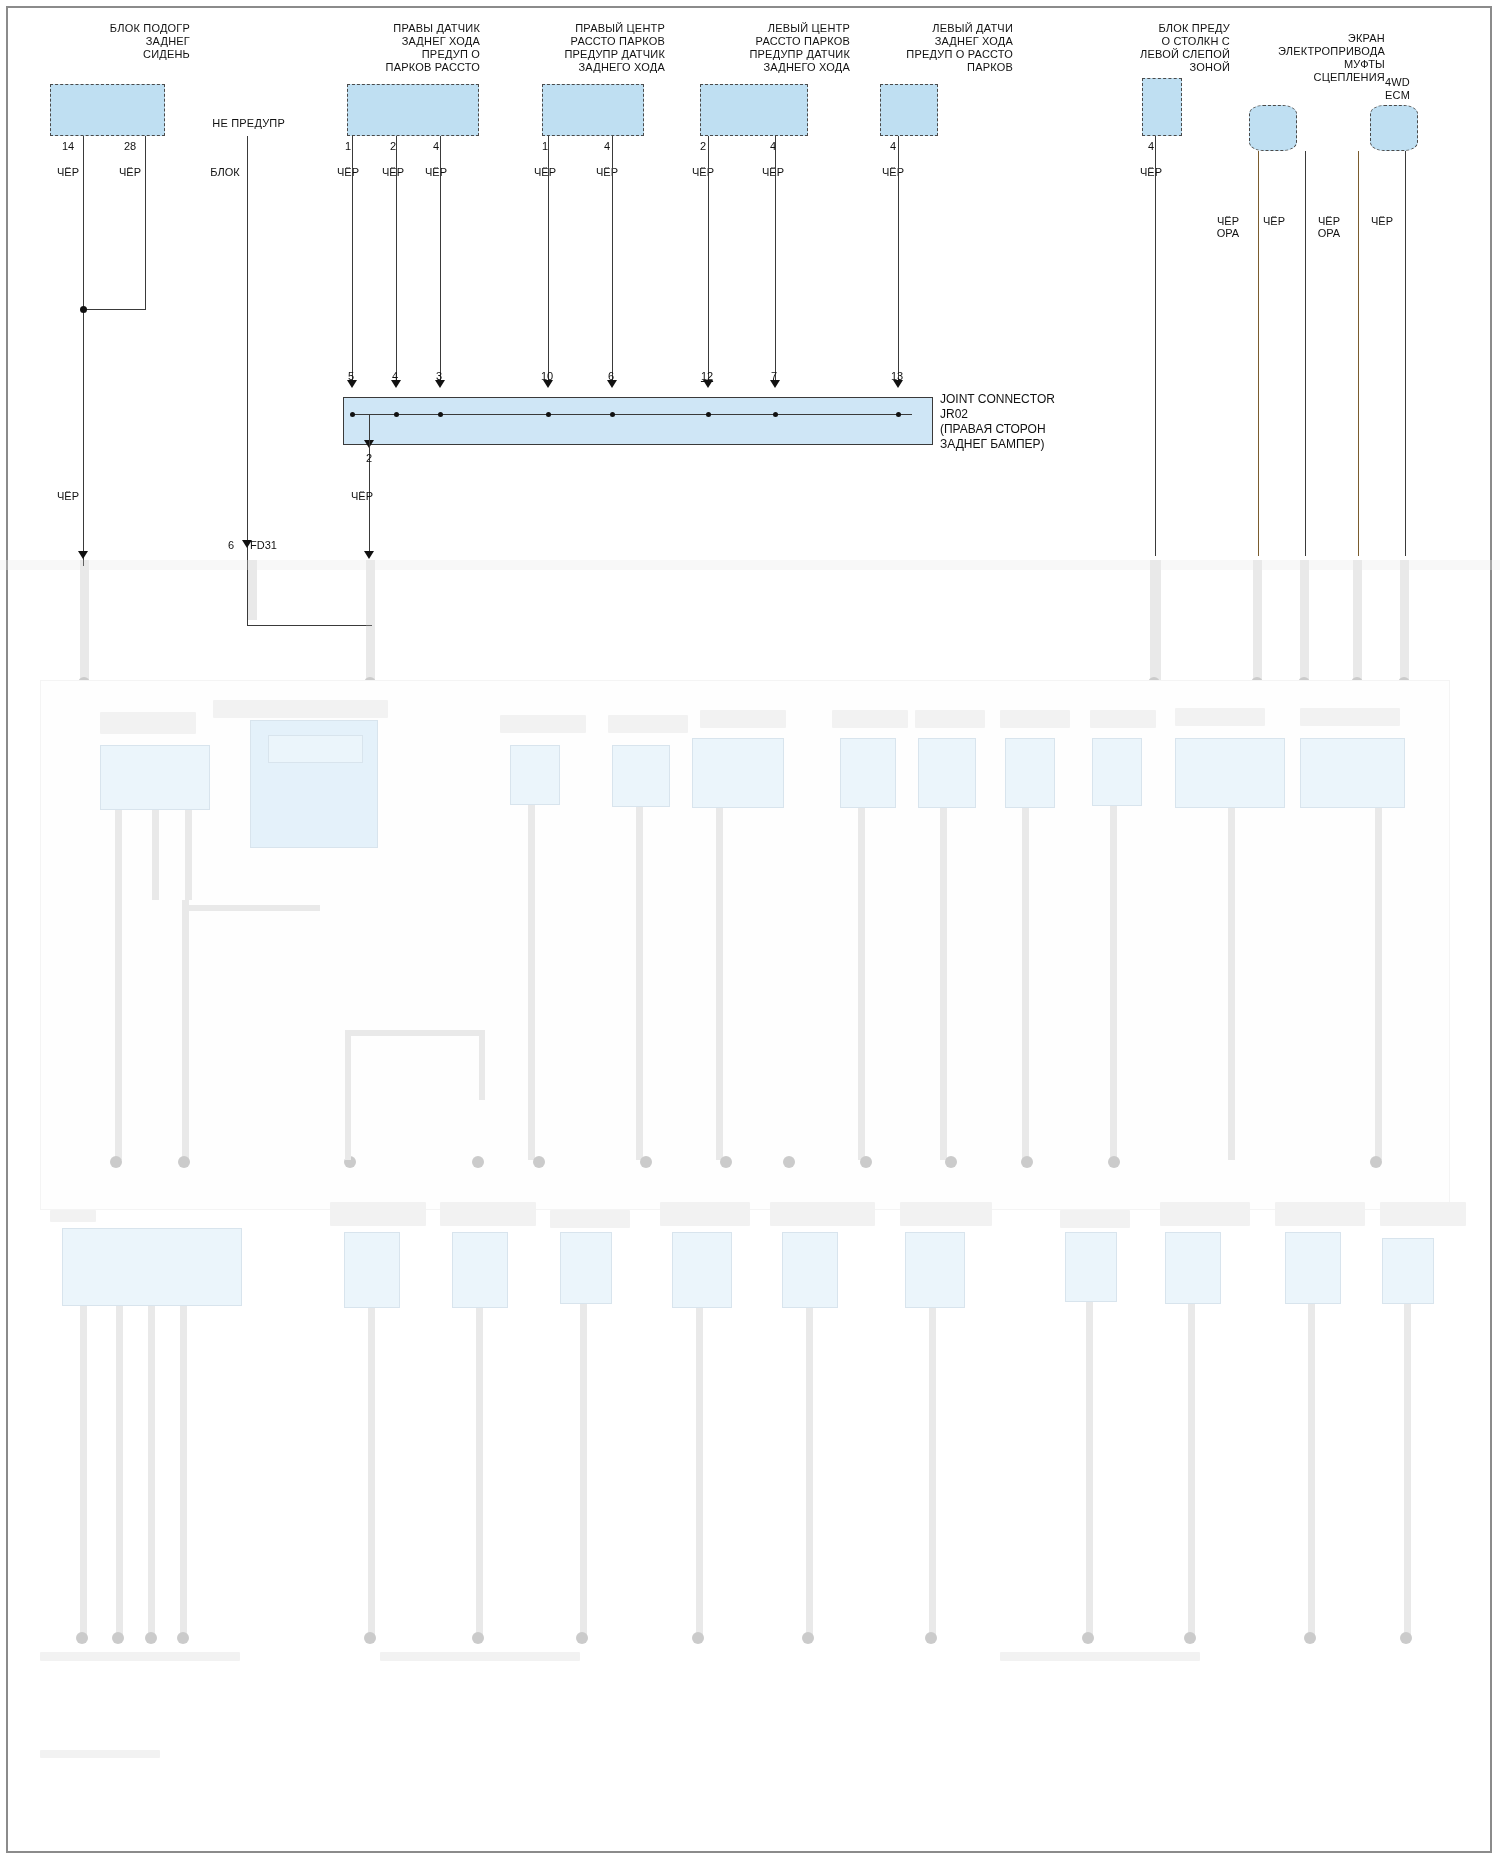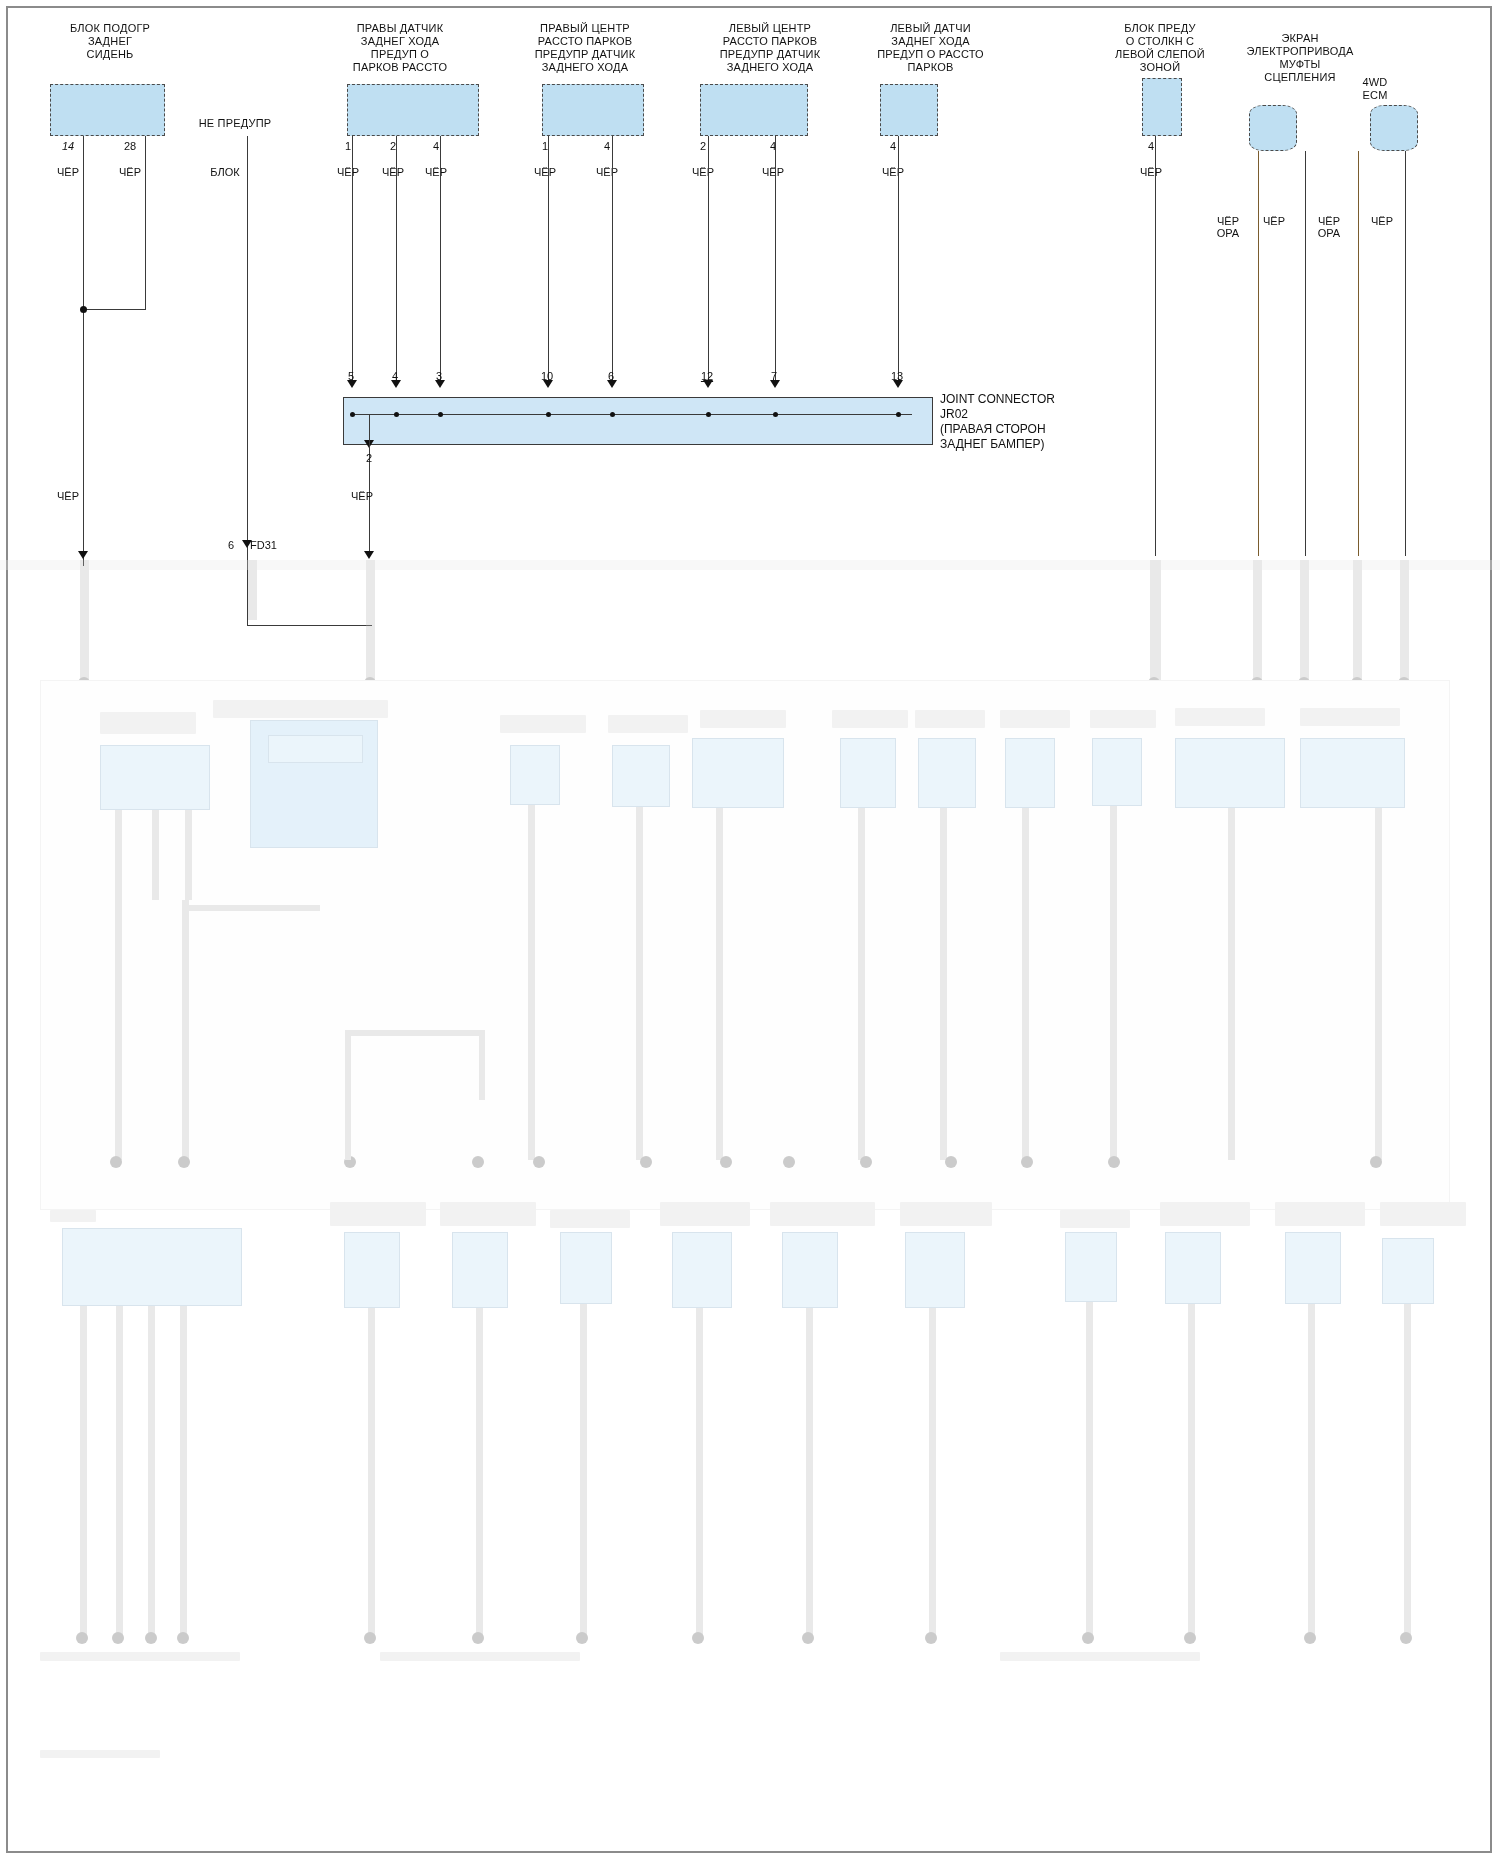--- a/index.html
+++ b/index.html
@@ -1,19 +1,19 @@
 <!DOCTYPE html>
 <html><head>
 <meta charset="utf-8">
 <style>
   html,body{margin:0;padding:0;background:#fff;}
   body{width:1500px;height:1861px;position:relative;font-family:"Liberation Sans",sans-serif;overflow:hidden;}
   #canvas{position:absolute;left:0;top:0;width:1500px;height:1861px;}
   .frame{position:absolute;left:6px;top:6px;width:1486px;height:1847px;border:2px solid #8b8b8b;box-sizing:border-box;}
-  .lbl{position:absolute;font-size:11px;color:#111;text-align:center;line-height:13px;letter-spacing:.2px;white-space:pre-line;}
+  .lbl{position:absolute;font-size:11px;color:#111;text-align:right;line-height:13px;letter-spacing:.2px;white-space:pre-line;}
   .pin{position:absolute;font-size:11px;color:#111;text-align:center;}
   .wirelbl{position:absolute;font-size:11px;color:#111;text-align:center;line-height:12px;}
   .box{position:absolute;background:#bfdff2;border:1px dashed #4a4a4a;box-sizing:border-box;}
   .vline{position:absolute;width:1px;background:#3a3a3a;}
   .hline{position:absolute;height:1px;background:#3a3a3a;}
   .vline.brown{background:#7a5c2e;}
   .jc{position:absolute;background:#cfe6f6;border:1px solid #3a3a3a;box-sizing:border-box;}
   .jcline{position:absolute;height:1px;background:#3a3a3a;}
   .dot{position:absolute;width:7px;height:7px;border-radius:50%;background:#111;}
   .jdot{position:absolute;width:5px;height:5px;border-radius:50%;background:#111;}
@@ -68,21 +68,21 @@
 
   <div class="box" style="left:50px;top:84px;width:115px;height:52px;"></div>
   <div class="box" style="left:347px;top:84px;width:132px;height:52px;"></div>
   <div class="box" style="left:542px;top:84px;width:102px;height:52px;"></div>
   <div class="box" style="left:700px;top:84px;width:108px;height:52px;"></div>
   <div class="box" style="left:880px;top:84px;width:58px;height:52px;"></div>
   <div class="box" style="left:1142px;top:78px;width:40px;height:58px;"></div>
   <div class="box" style="left:1249px;top:105px;width:48px;height:46px;border-radius:14px/9px;"></div>
   <div class="box" style="left:1370px;top:105px;width:48px;height:46px;border-radius:14px/9px;"></div>
 
-  <div class="pin" style="left:52px;top:140px;width:32px;font-style:italic;">14</div>
+  <div class="pin" style="left:52px;top:140px;width:32px;">14</div>
   <div class="pin" style="left:114px;top:140px;width:32px;">28</div>
 
   <div class="pin" style="left:337px;top:140px;width:22px;">1</div>
   <div class="pin" style="left:382px;top:140px;width:22px;">2</div>
   <div class="pin" style="left:425px;top:140px;width:22px;">4</div>
 
   <div class="pin" style="left:534px;top:140px;width:22px;">1</div>
   <div class="pin" style="left:596px;top:140px;width:22px;">4</div>
 
   <div class="pin" style="left:692px;top:140px;width:22px;">2</div>

